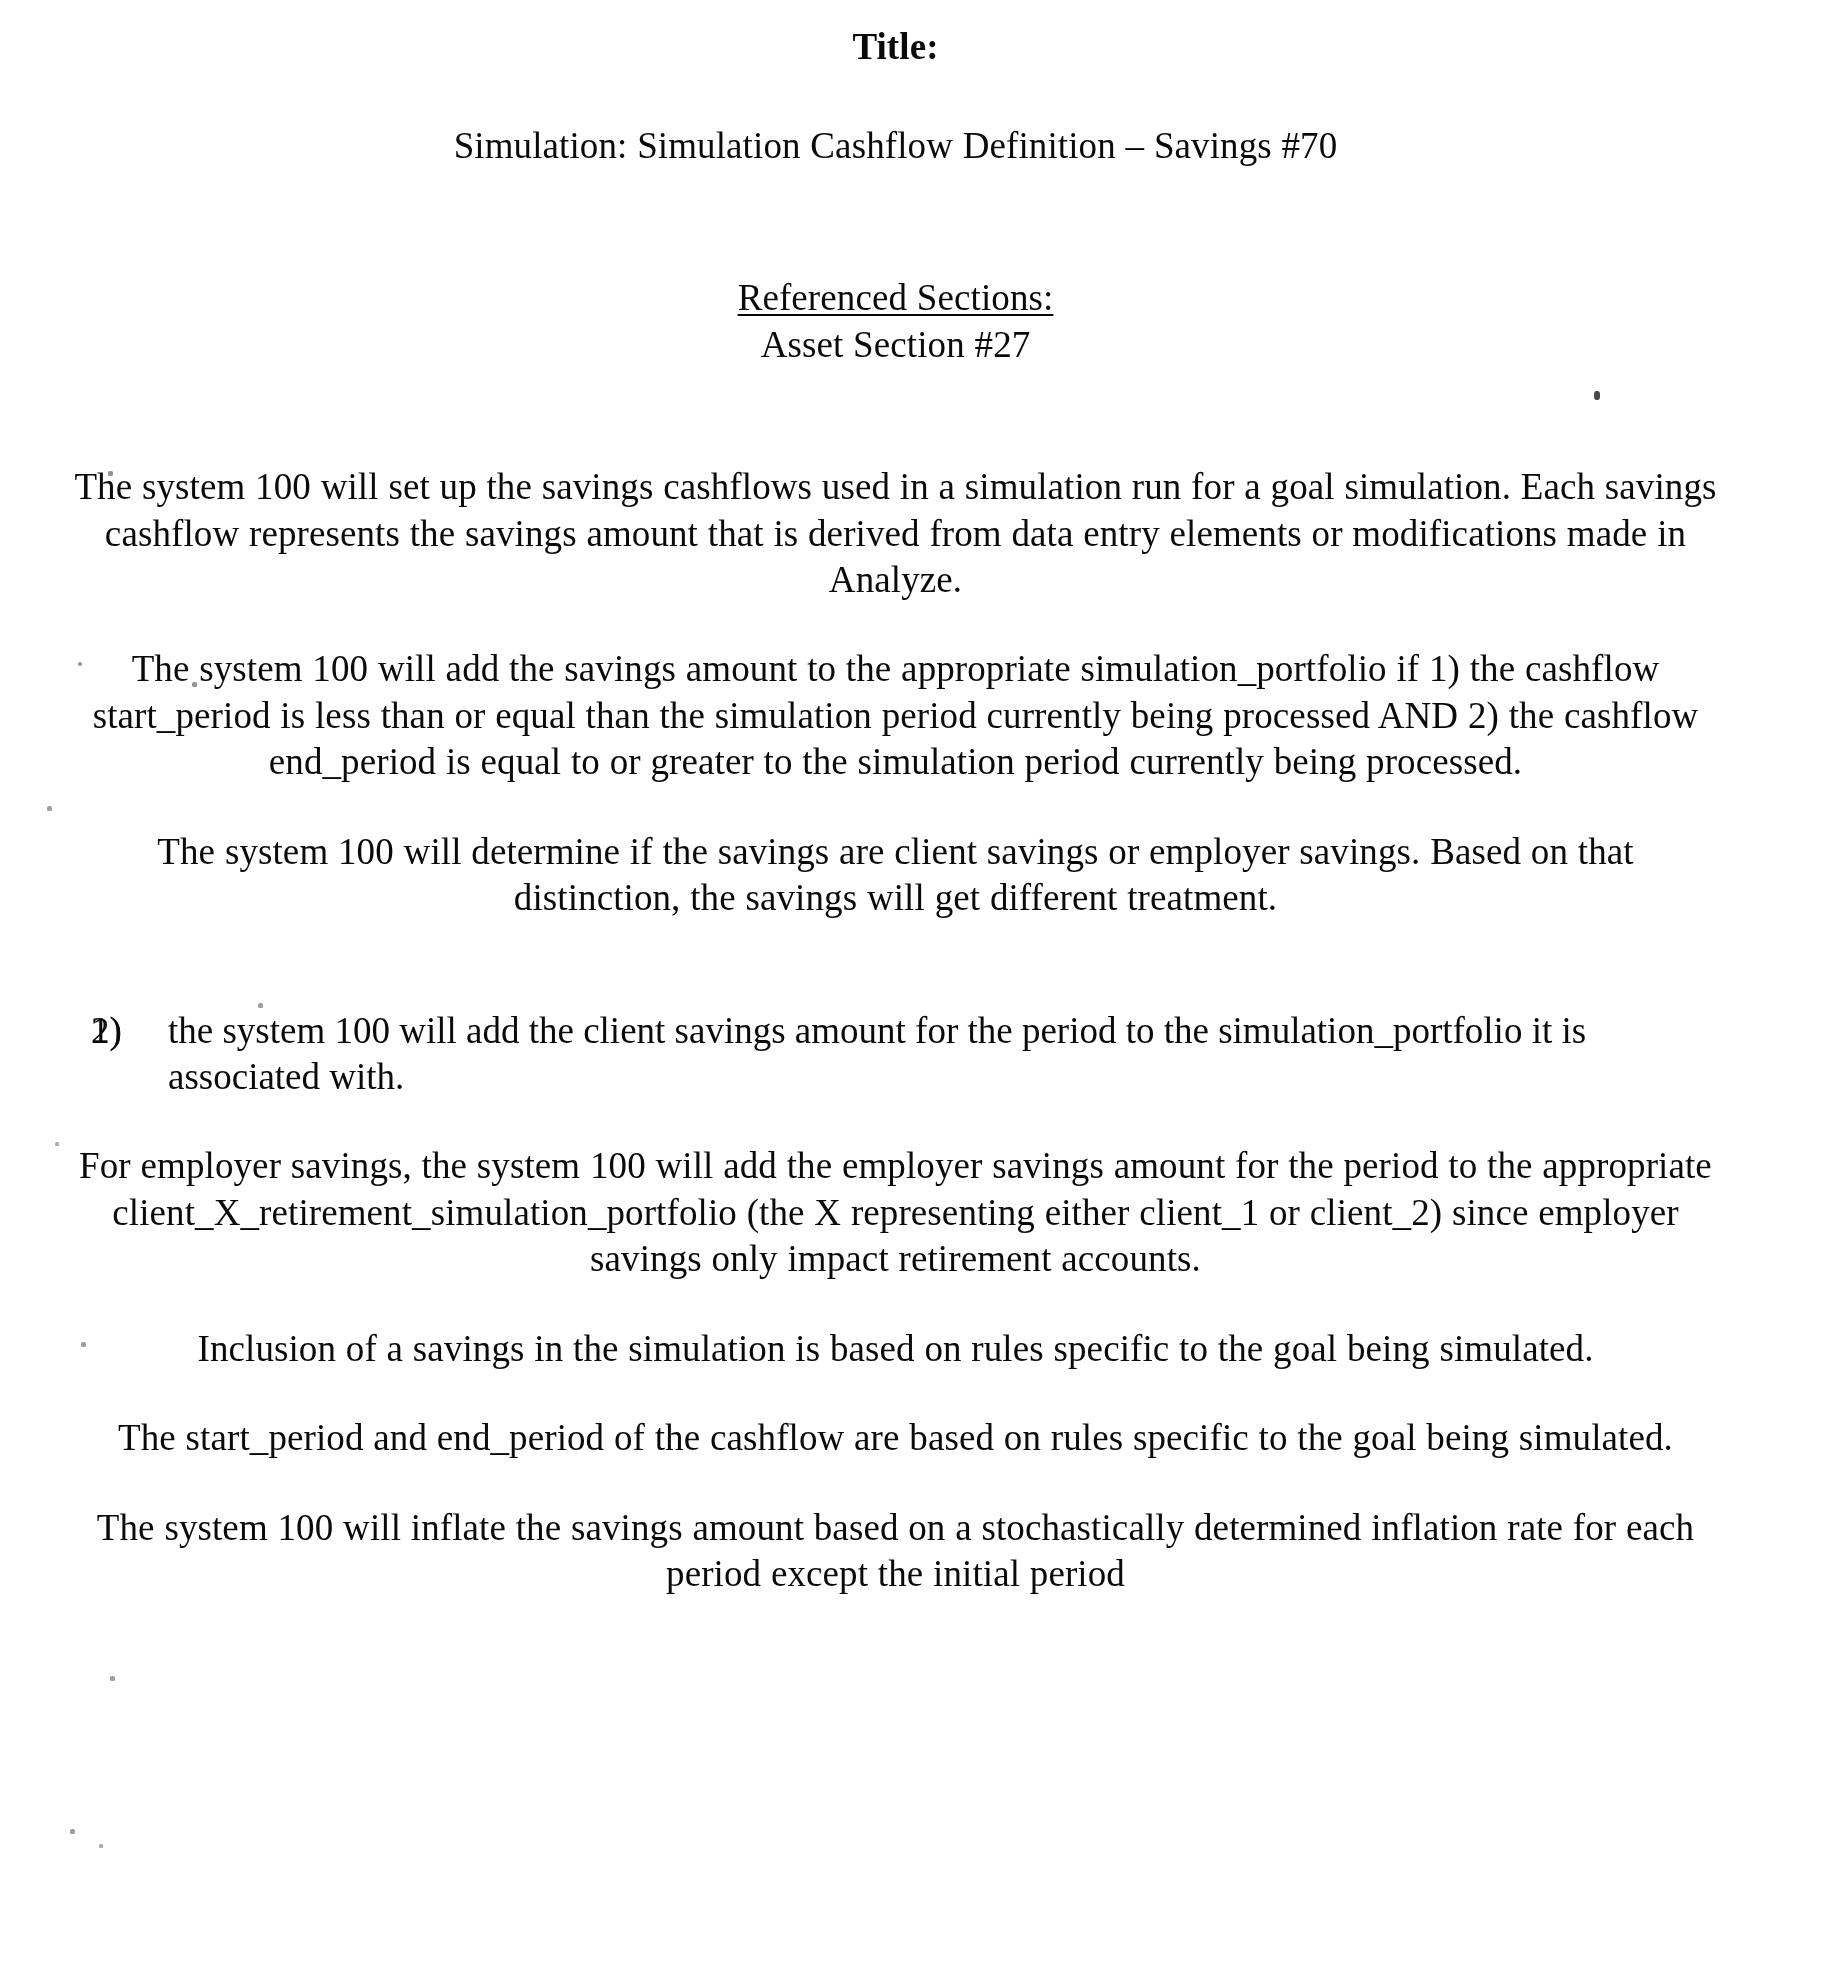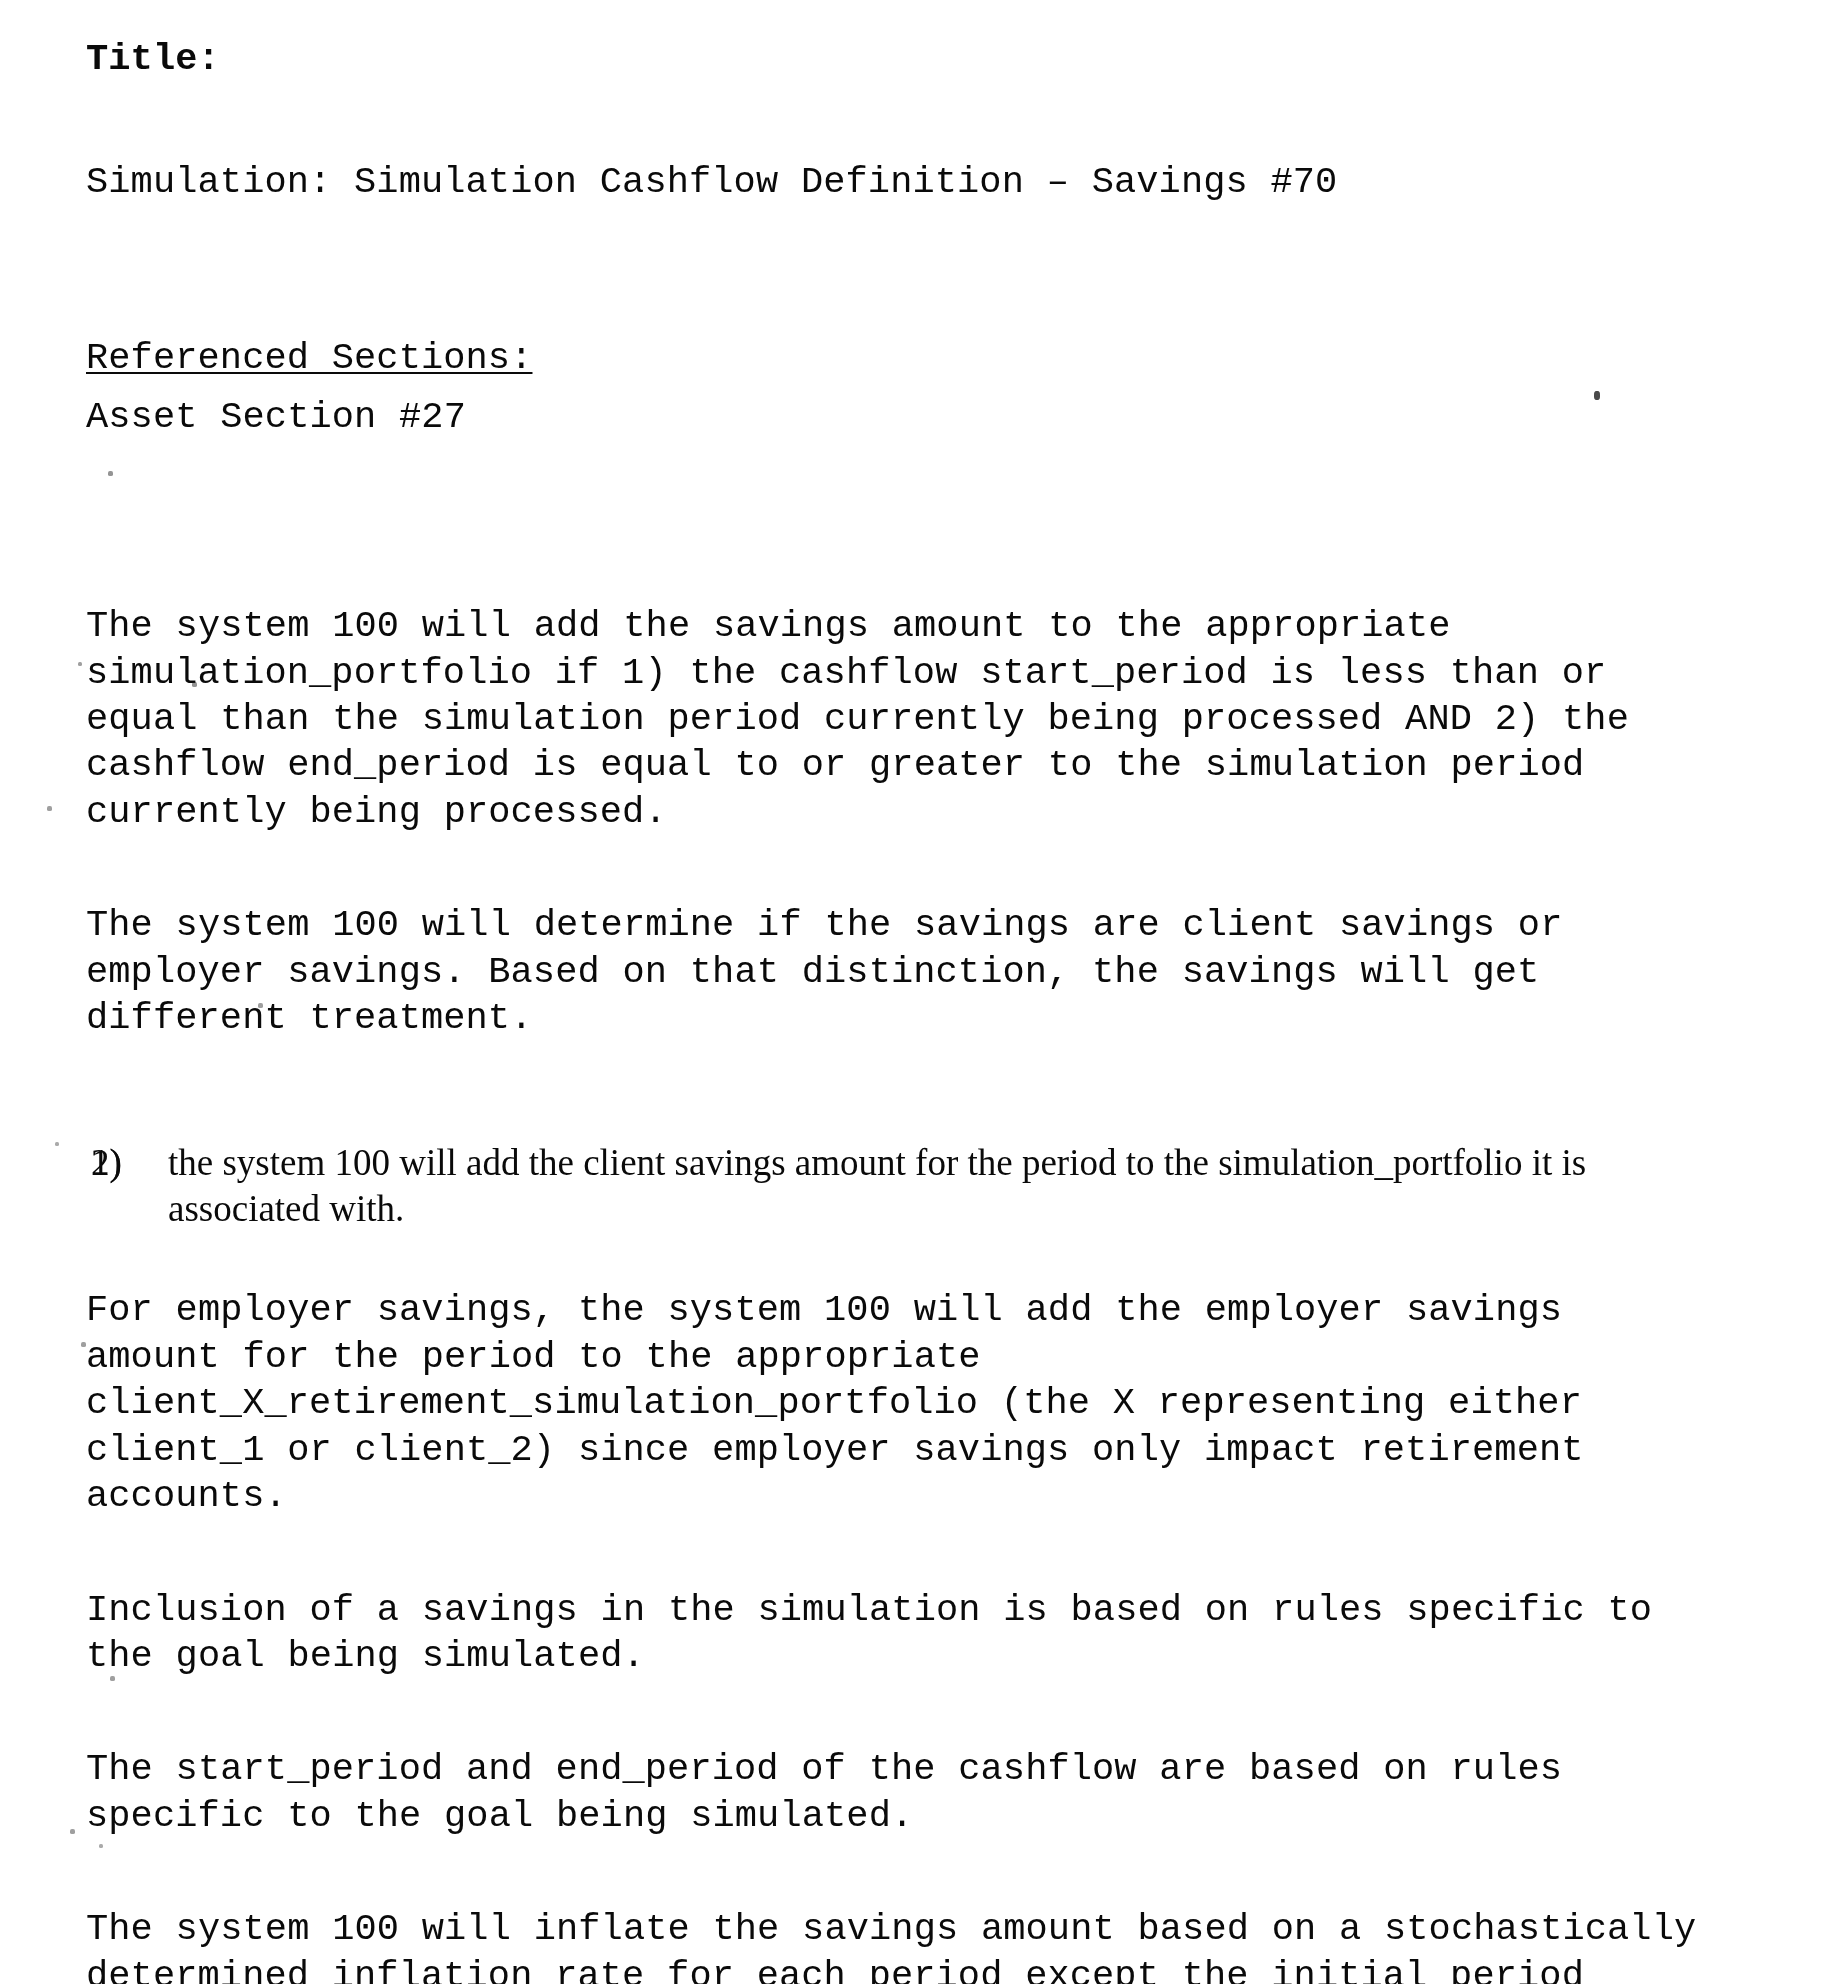--- a/index.html
+++ b/index.html
@@ -27,23 +27,22 @@
     top: 23.5px;
     width: 1643px;
   }
   .doc-line,
   .doc-para,
   .doc-head {
     font-size: 37px;
     line-height: 1.255;
     letter-spacing: 0.1px;
     word-spacing: 0.4px;
-    margin: 12px;
-    text-align: left;
-    font-family: Liberation Mono, monospace;
+    margin: 0;
+    text-align: center;
   }
   .doc-head {
     font-weight: bold;
   }
   .underlined {
     text-decoration: underline;
     text-underline-offset: 3.9px;
     text-decoration-thickness: 2.3px;
   }
   .gap-xl { height: 53px; }
@@ -109,20 +108,21 @@
     <div class="gap-xl"></div>
 
     <div class="doc-line underlined">Referenced Sections:</div>
     <div class="doc-line">Asset Section #27</div>
 
     <div class="gap-lg"></div>
 
 
     <div class="gap-lg"></div>
 
+    <p class="doc-para">The system 100 will set up the savings cashflows used in a simulation run for a goal simulation.  Each savings cashflow represents the savings amount that is derived from data entry elements or modifications made in Analyze.</p>
 
     <div class="gap-md"></div>
 
     <p class="doc-para">The system 100 will add the savings amount to the appropriate simulation_portfolio if 1) the cashflow start_period is less than or equal than the simulation period currently being processed AND 2) the cashflow end_period is equal to or greater to the simulation period currently being processed.</p>
 
     <div class="gap-md"></div>
 
     <p class="doc-para">The system 100 will determine if the savings are client savings or employer savings.  Based on that distinction, the savings will get different treatment.</p>
 
     <div class="gap-md"></div>

